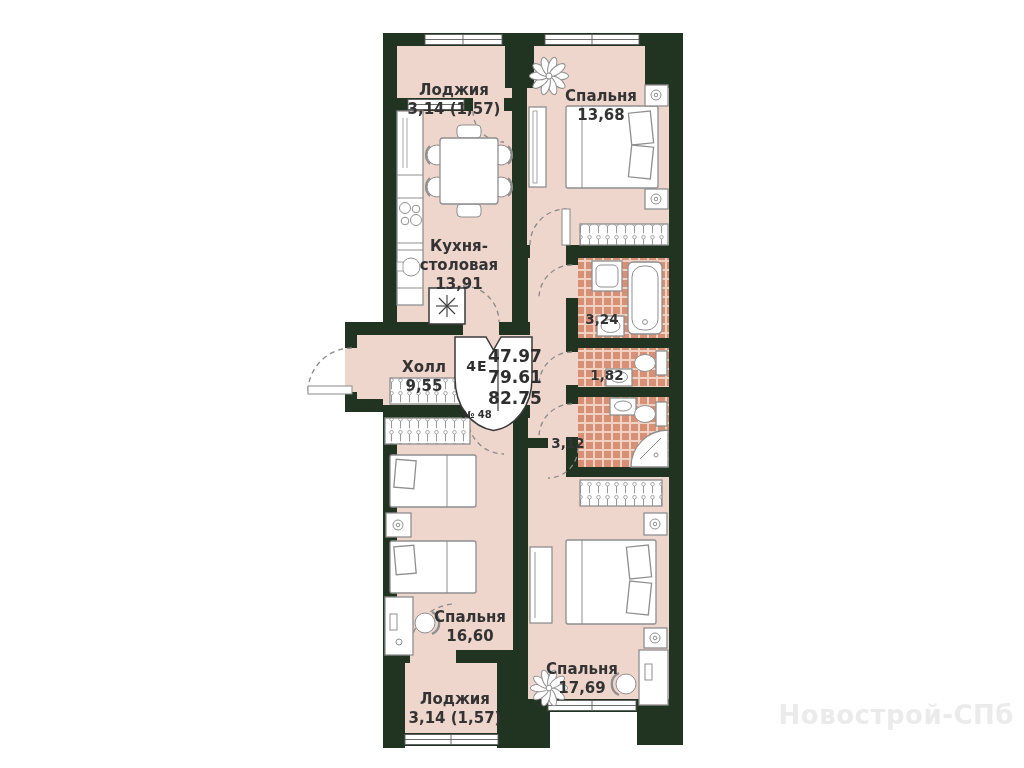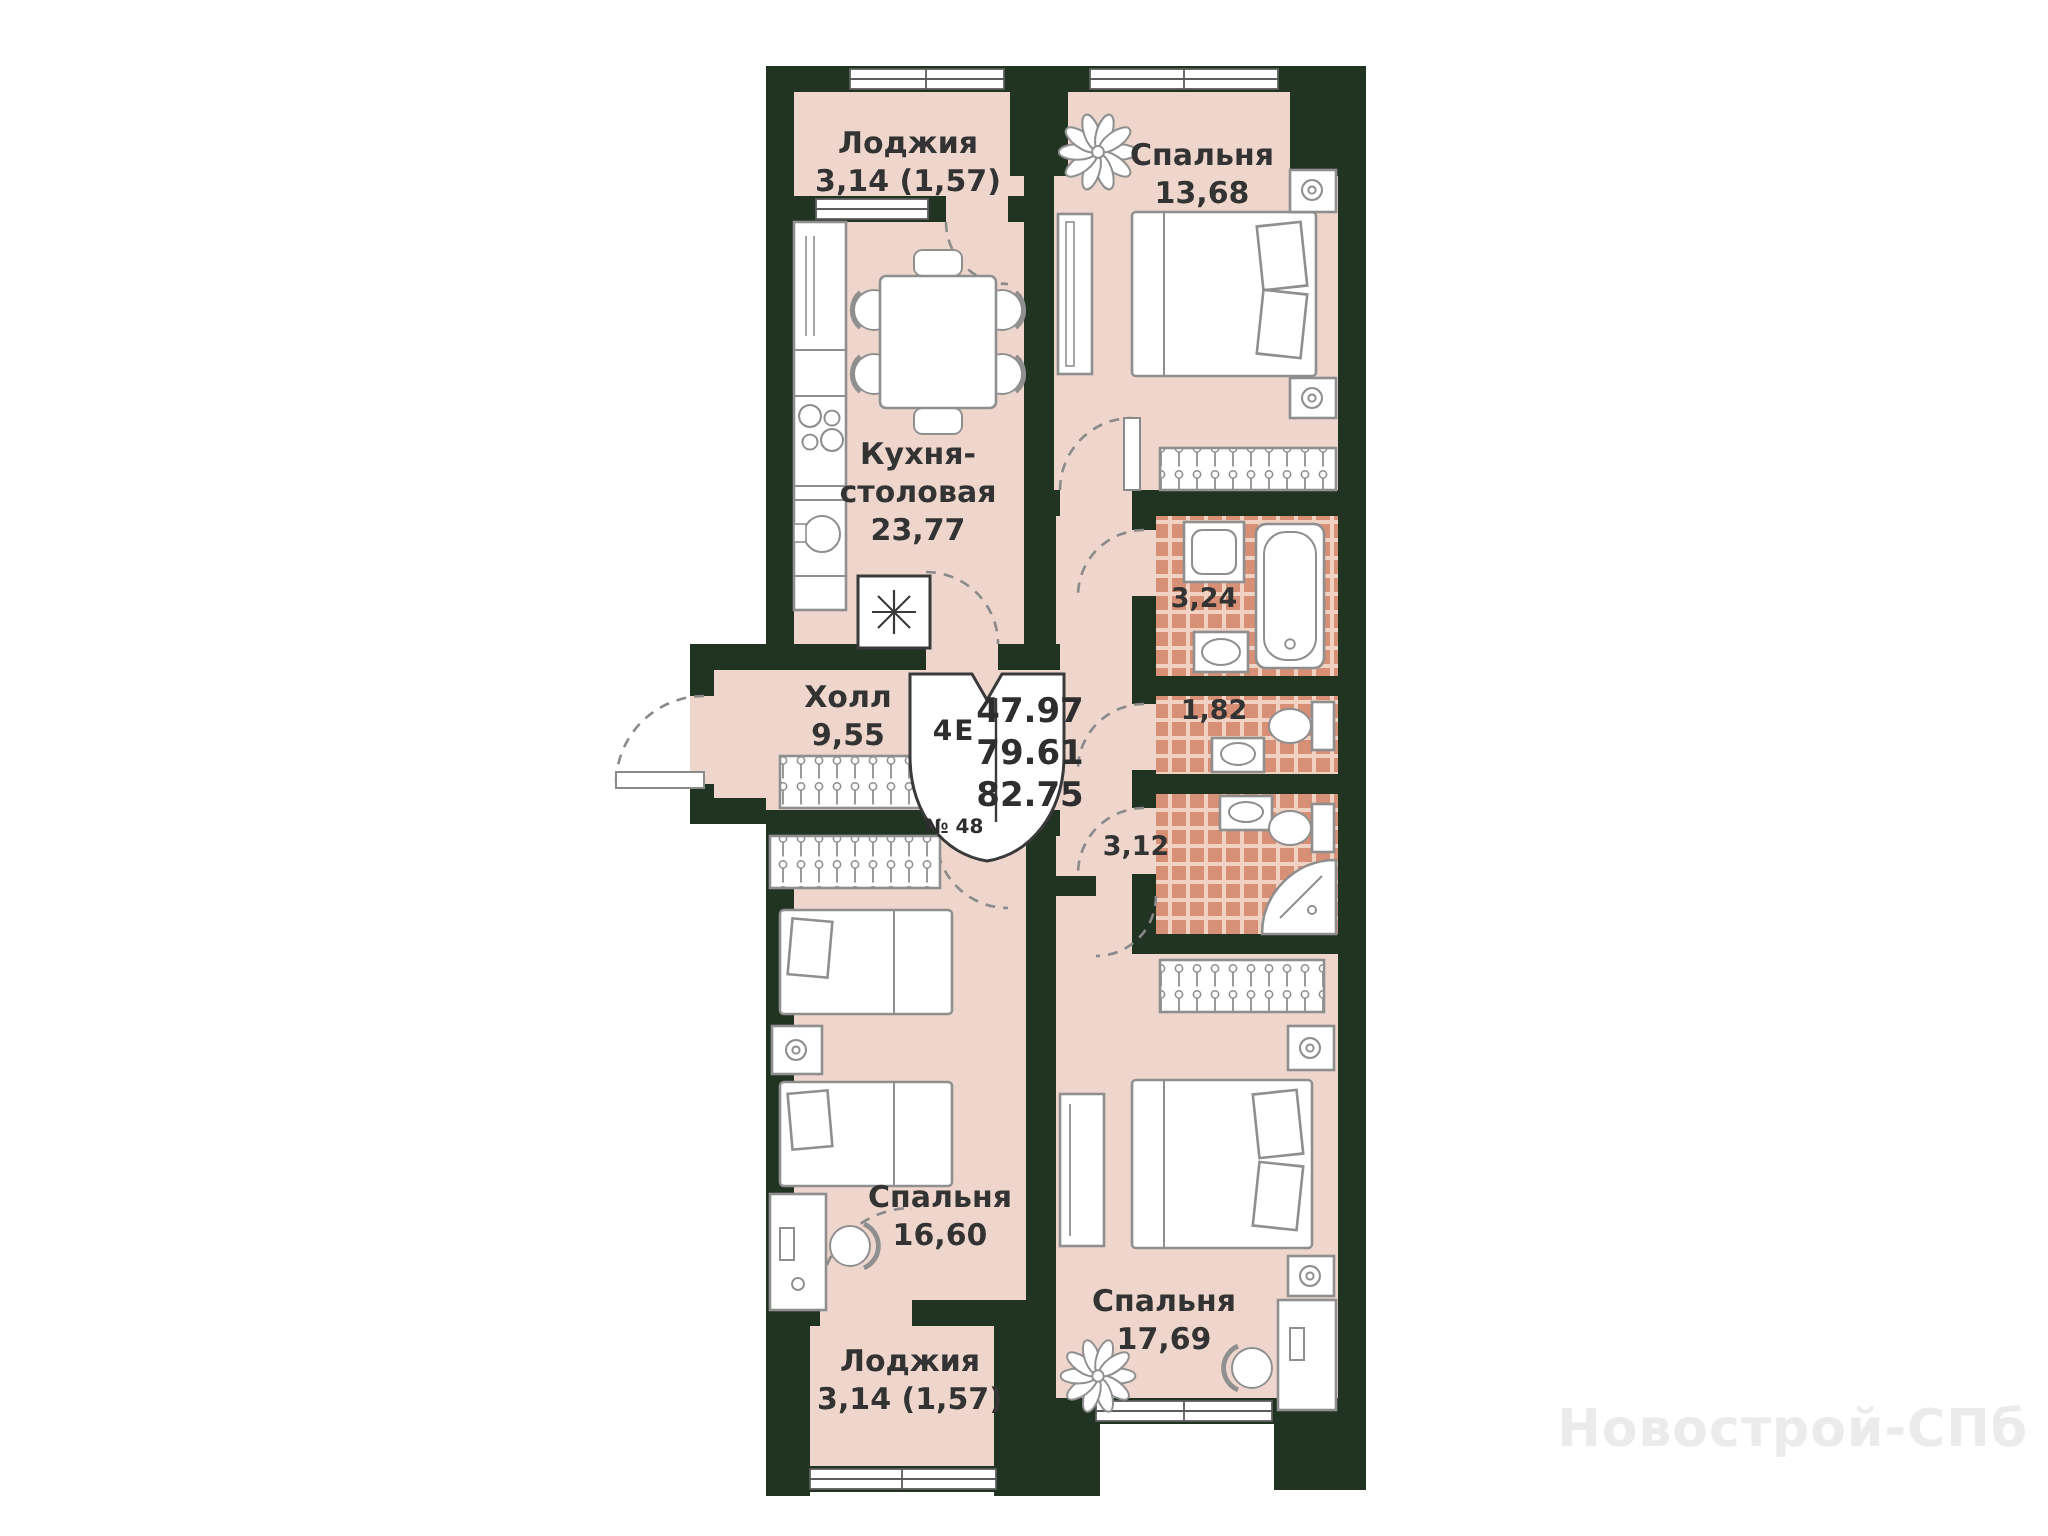--- a/index.html
+++ b/index.html
@@ -1,20 +1,20 @@
 <!DOCTYPE html>
 <html><head>
 <meta charset="utf-8">
 <style>
   html,body{margin:0;padding:0;background:#fff;}
   .canvas{position:relative;width:1024px;height:768px;background:#ffffff;overflow:hidden;
           font-family:"DejaVu Sans","Liberation Sans",sans-serif;}
   .plan-svg{position:absolute;left:0;top:0;}
   .lbl{position:absolute;transform:translate(-50%,-50%);text-align:center;
-       font-weight:bold;font-size:15px;line-height:1.25;color:#333333;white-space:nowrap;}
+       font-weight:bold;font-size:15px;line-height:1.25;color:#333333;white-space:nowrap;margin-top:19px;}
   .lbl.small{font-size:13.5px;}
   .badge-txt{position:absolute;transform:translate(-50%,-50%);color:#2e2e2e;
        font-weight:bold;white-space:nowrap;text-align:center;}
   .bt-type{font-size:14px;letter-spacing:1px;}
   .bt-num{font-size:10px;margin-top:24px;}
   .bt-area{font-size:17px;}
   .watermark{position:absolute;right:10px;top:700px;font-weight:bold;font-size:26px;
        color:#ebebeb;letter-spacing:0.5px;}
 </style>
 </head>
@@ -322,21 +322,21 @@
     <div>Лоджия</div>
     <div>3,14 (1,57)</div>
   </div>
   <div class="lbl" style="left:601px;top:87px;">
     <div>Спальня</div>
     <div>13,68</div>
   </div>
   <div class="lbl" style="left:459px;top:246px;">
     <div>Кухня-</div>
     <div>столовая</div>
-    <div>23,77</div>
+    <div>13,91</div>
   </div>
   <div class="lbl" style="left:424px;top:358px;">
     <div>Холл</div>
     <div>9,55</div>
   </div>
   <div class="lbl small" style="left:602px;top:300px;text-align:center;">
     <div>3,24</div>
   </div>
   <div class="lbl small" style="left:607px;top:356px;">
     <div>1,82</div>

